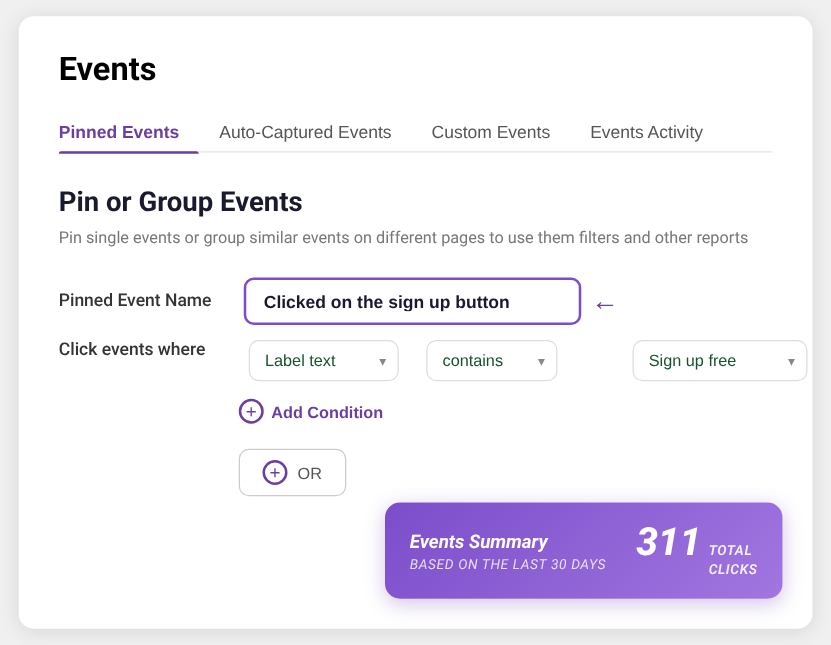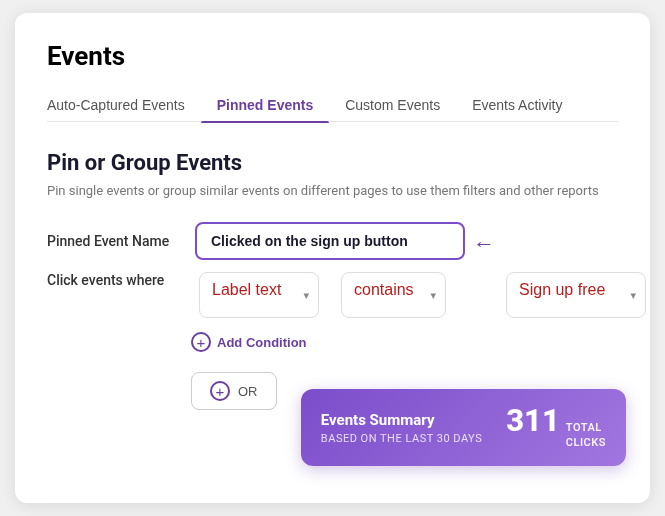--- a/index.html
+++ b/index.html
@@ -114,23 +114,23 @@
     }
     .condition-label {
       font-size: 14px;
       color: #333;
       min-width: 130px;
       font-weight: 500;
     }
     .select-field {
       border: 1.5px solid #ddd;
       border-radius: 8px;
-      padding: 8px 28px 19px 12px;
-      font-size: 16px;
-      color: #b91c1c;
+      padding: 8px 28px 8px 12px;
+      font-size: 13px;
+      color: #14532d;
       background: #fff;
       appearance: none;
       cursor: pointer;
       outline: none;
       position: relative;
     }
     .select-wrapper {
       position: relative;
       display: inline-flex;
       align-items: center;
@@ -196,30 +196,31 @@
       border-radius: 8px;
       background: #fff;
       padding: 8px 18px;
       font-size: 13px;
       color: #555;
       font-weight: 500;
       cursor: pointer;
     }
     .events-summary-box {
       position: absolute;
-      bottom: 37px;
+      bottom: 24px;
       right: 24px;
       background: linear-gradient(135deg, #7c4dca 0%, #a176e0 100%);
       border-radius: 12px;
       padding: 16px 20px;
       display: flex;
       align-items: center;
       gap: 24px;
       min-width: 290px;
       box-shadow: 0 4px 16px rgba(108,63,180,0.3);
+      font-style: italic;
     }
     .events-summary-text h3 {
       font-size: 15px;
       font-weight: 700;
       color: #fff;
       margin-bottom: 3px;
     }
     .events-summary-text p {
       font-size: 11px;
       color: rgba(255,255,255,0.8);
@@ -248,22 +249,22 @@
       text-align: left;
     }
   </style>
 </head>
 <body>
 
 <div class="card">
   <h1 class="page-title">Events</h1>
 
   <div class="tabs">
+    <button class="tab active">Pinned Events</button>
     <button class="tab">Auto-Captured Events</button>
-    <button class="tab active">Pinned Events</button>
     <button class="tab">Custom Events</button>
     <button class="tab">Events Activity</button>
   </div>
 
   <h2 class="section-title">Pin or Group Events</h2>
   <p class="section-desc">Pin single events or group similar events on different pages to use them filters and other reports</p>
 
   <div class="field-row">
     <span class="field-label">Pinned Event Name</span>
     <div class="pinned-input-wrapper">

